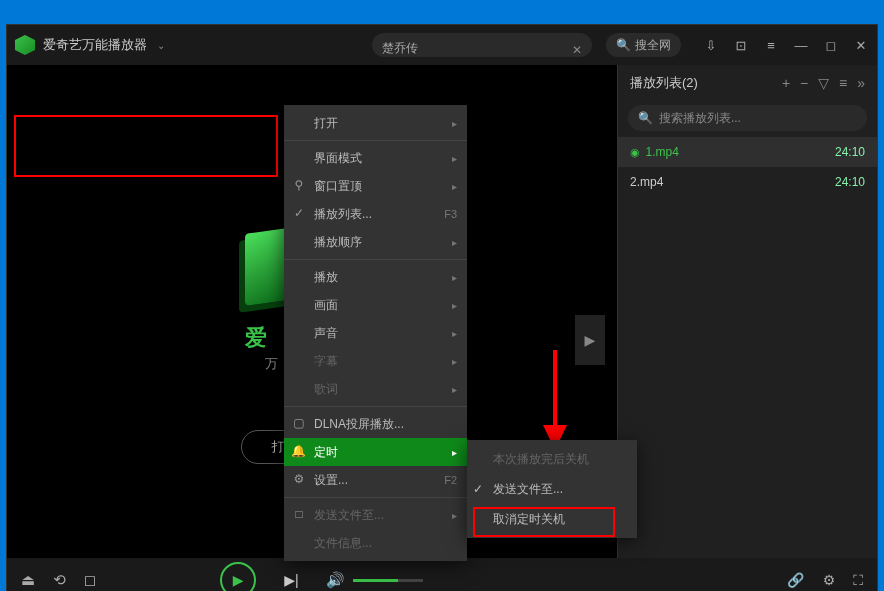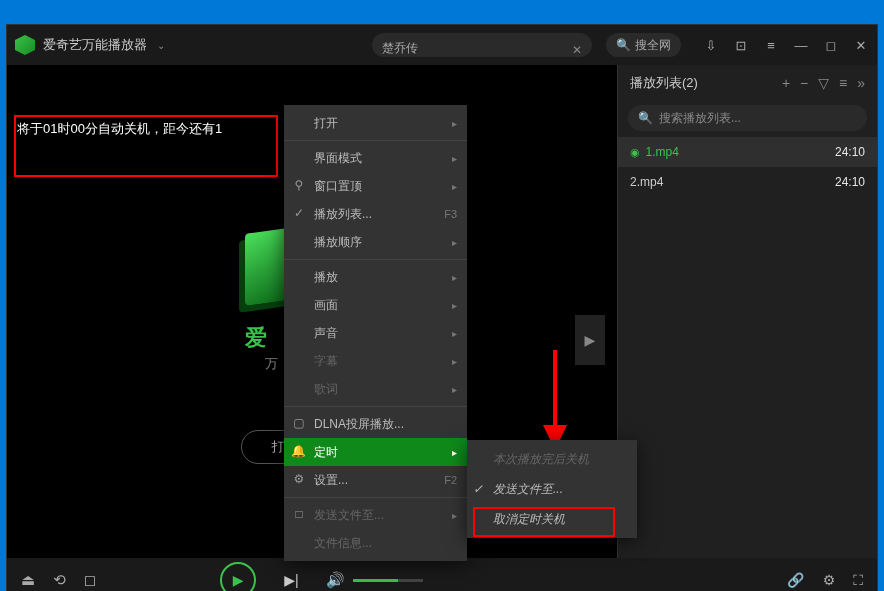--- a/index.html
+++ b/index.html
@@ -24,32 +24,32 @@
 .brand { position:absolute; left:238px; top:258px; color:#3bc24a; font-size:22px; font-weight:bold; z-index:1; }
 .brand2 { position:absolute; left:258px; top:290px; color:#888; font-size:13px; z-index:1; }
 .openbtn { position:absolute; left:234px; top:365px; width:100px; height:34px; border:1px solid #555; border-radius:17px; color:#bbb; font-size:13px; display:flex; align-items:center; justify-content:center; z-index:1; }
 .nextbtn { position:absolute; right:12px; top:250px; width:30px; height:50px; background:#222; color:#888; display:flex; align-items:center; justify-content:center; font-size:14px; z-index:1; }
 .sidebar { width:260px; background:#202020; border-left:1px solid #333; }
 .plhead { height:36px; display:flex; align-items:center; padding:0 12px; color:#ccc; font-size:13px; gap:4px; }
 .plhead .r { margin-left:auto; display:flex; gap:10px; color:#888; font-size:14px; }
 .plsearch { margin:4px 10px 6px; height:26px; background:#2a2a2a; border-radius:13px; display:flex; align-items:center; padding:0 10px; color:#888; font-size:12px; gap:6px; }
 .plitem { height:30px; display:flex; align-items:center; padding:0 12px; color:#ccc; font-size:12px; }
 .plitem.active { background:#2f2f2f; color:#3bc24a; }
-.plitem .dur { margin-left:auto; color:#e5e5e5; }
+.plitem .dur { margin-left:auto; color:#86efac; }
 .plitem .eye { margin-right:6px; font-size:11px; color:#3bc24a; }
 .ctxmenu { position:absolute; left:277px; top:80px; width:183px; background:#333; box-shadow:0 4px 18px rgba(0,0,0,.6); z-index:10; font-size:12px; color:#bbb; padding:4px 0; }
 .mi { height:28px; display:flex; align-items:center; padding:0 10px 0 30px; position:relative; }
 .mi .sc { margin-left:auto; color:#777; font-size:11px; }
 .mi .arr { margin-left:auto; color:#777; font-size:10px; }
 .mi.dis { color:#666; }
 .mi.hov { background:#0f8a1a; color:#fff; }
 .mi .ic { position:absolute; left:8px; top:6px; width:14px; height:14px; color:#999; font-size:12px; display:flex; align-items:center; justify-content:center; }
 .mi.hov .ic, .mi.hov .arr { color:#fff; }
 .sep { height:1px; background:#444; margin:3px 0; }
-.submenu { position:absolute; left:460px; top:415px; width:170px; background:#333; box-shadow:0 4px 18px rgba(0,0,0,.6); z-index:11; font-size:12px; color:#bbb; padding:4px 0;font-style:italic; }
+.submenu { position:absolute; left:460px; top:415px; width:170px; background:#333; box-shadow:0 4px 18px rgba(0,0,0,.6); z-index:11; font-size:12px; color:#bbb; padding:4px 0; }
 .smi { height:30px; display:flex; align-items:center; padding:0 12px 0 26px; position:relative; }
 .smi.dis { color:#666; }
 .chk { position:absolute; left:6px; top:8px; color:#bbb; font-size:12px; }
 .cancelbox { position:absolute; left:466px; top:482px; width:142px; height:30px; border:2px solid #ff0000; z-index:12; pointer-events:none; }
 .arrow { position:absolute; left:528px; top:320px; z-index:9; }
 .arrow svg { display:block; }
 .bottombar { position:absolute; bottom:0; left:0; right:0; height:44px; background:#1a1a1a; display:flex; align-items:center; padding:0 14px; gap:18px; }
 .bicon { color:#aaa; font-size:15px; }
 .playbtn { width:36px; height:36px; border:2px solid #3bc24a; border-radius:50%; display:flex; align-items:center; justify-content:center; color:#3bc24a; font-size:14px; margin-left:auto; position:relative; left:-130px; }
 .nexttrack { color:#ccc; font-size:14px; position:relative; left:-120px; }
@@ -81,21 +81,20 @@
       <div class="tbicon">⊡</div>
       <div class="tbicon">≡</div>
       <div class="tbicon">—</div>
       <div class="tbicon">◻</div>
       <div class="tbicon">✕</div>
     </div>
   </div>
 
   <div class="content">
     <div class="player">
-      <div class="notice">将于01时00分自动关机，距今还有1</div>
       <div class="noticebox"></div>
       <div class="logo3d">
           <div class="cube"></div>
         </div>
       <div class="brand">爱</div>
       <div class="brand2">万</div>
       <div class="openbtn">
           <span>打开…</span>
         </div>
       <div class="nextbtn">▶</div>

